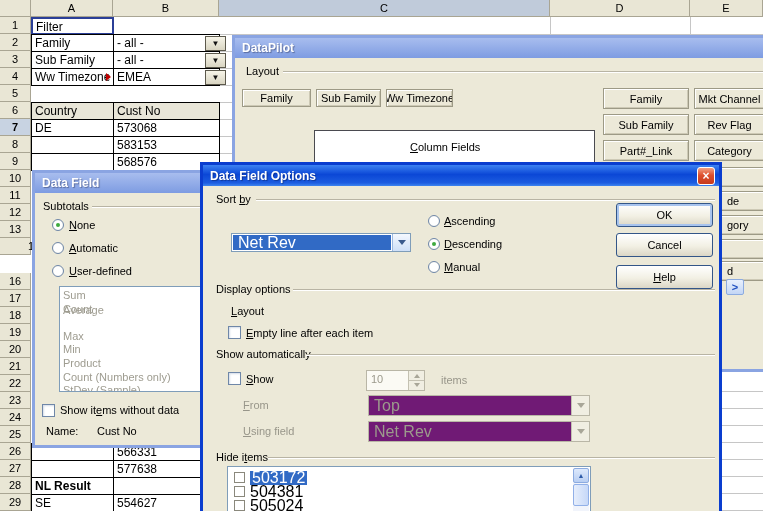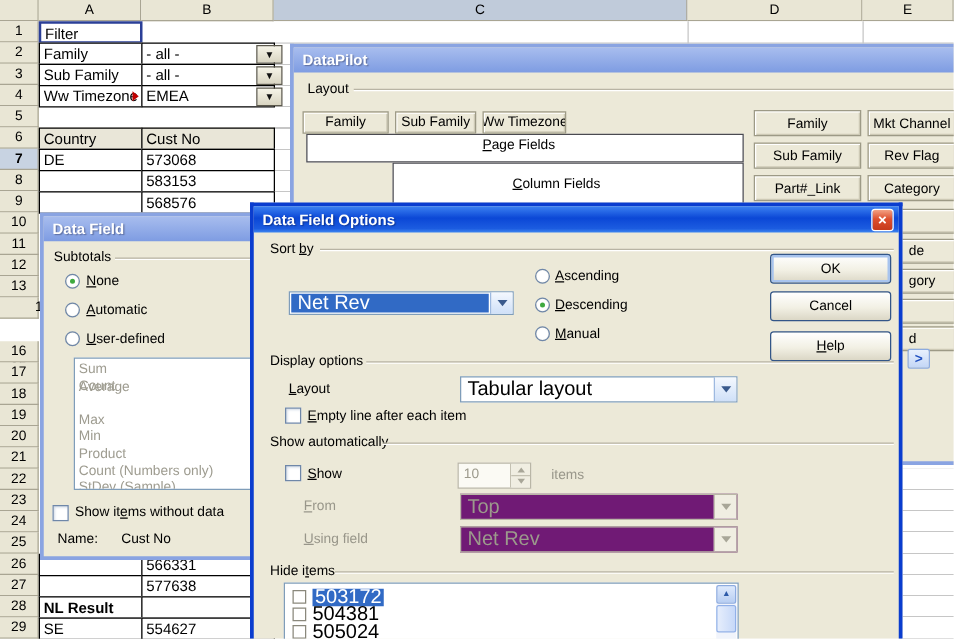--- a/index.html
+++ b/index.html
@@ -171,23 +171,20 @@
   <div class="ovf" style="left:106px;top:73px"></div>
 </div>
 
 <div class="dlg inactive" style="left:232px;top:35px;width:531px;height:337px;border-right:none">
   <div class="tbar inact">
     <span>DataPilot</span>
   </div>
   <div class="glabel" style="left:11px;top:27px">Layout</div>
   <div class="gline" style="left:48px;top:33px;right:0"></div>
 
-  <div class="whitebox" style="left:10px;top:69px;width:350px;height:23px">
-    <span class="glabel" style="left:140px;top:2px"><u>P</u>age Fields</span>
-  </div>
   <div id="pagebtns">
       <div class="fieldbtn" style="left: 7px; top: 51px; width: 69px; height: 18px;">Family</div>
       <div class="fieldbtn" style="left: 81px; top: 51px; width: 65px; height: 18px;">Sub Family</div>
       <div class="fieldbtn" style="left: 151px; top: 51px; width: 67px; height: 18px;">Ww Timezone</div>
     </div>
 
   <div class="whitebox" style="left:79px;top:92px;width:281px;height:73px">
     <span class="glabel" style="left:95px;top:10px"><u>C</u>olumn Fields</span>
   </div>
 
@@ -274,26 +271,20 @@
   <div class="btn def" style="left:413px;top:38px;width:97px;height:24px">
     <span>OK</span>
   </div>
   <div class="btn" style="left:413px;top:100px;width:97px;height:24px">
     <span><u>H</u>elp</span>
   </div>
 
   <div class="glabel" style="left:13px;top:118px">Display options</div>
   <div class="gline" style="left:90px;top:124px;width:422px"></div>
   <div class="glabel" style="left:28px;top:140px"><u>L</u>ayout</div>
-  <div class="combo" style="left:165px;top:136px;width:222px;height:21px">
-    <div class="val" style="line-height:19px">Tabular layout</div>
-    <div class="cbtn">
-        <div class="carr"></div>
-      </div>
-  </div>
   <div class="chk" style="left:25px;top:161px"></div>
   <span class="glabel" style="left:43px;top:162px"><u>E</u>mpty line after each item</span>
 
   <div class="glabel" style="left:13px;top:183px">Show automatically</div>
   <div class="gline" style="left:103px;top:189px;width:409px"></div>
   <div class="chk" style="left:25px;top:207px"></div>
   <span class="glabel" style="left:43px;top:208px"><u>S</u>how</span>
   <div class="spin" style="left:163px;top:205px;width:59px;height:21px">
     <div class="val">10</div>
     <div class="sbs">

